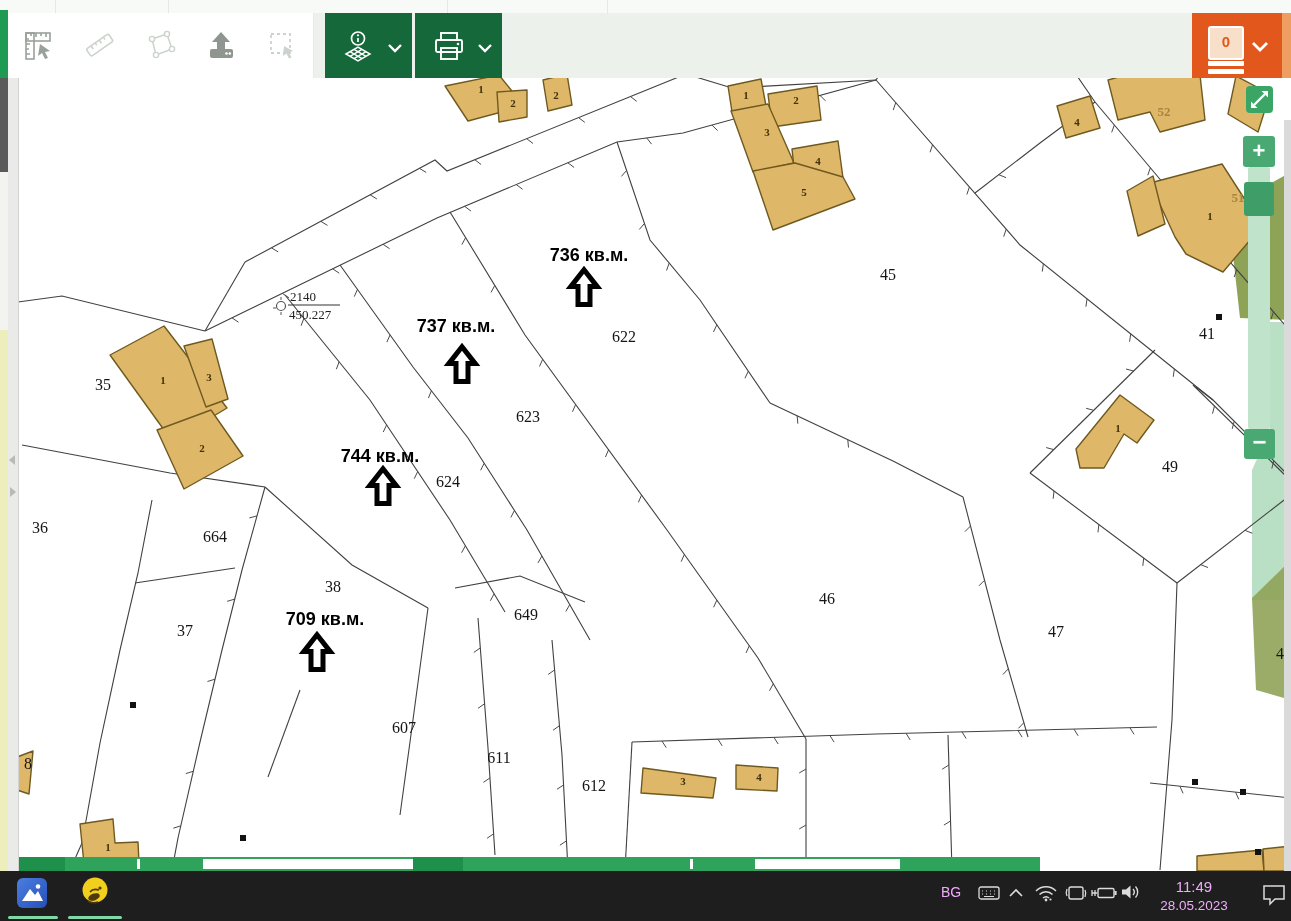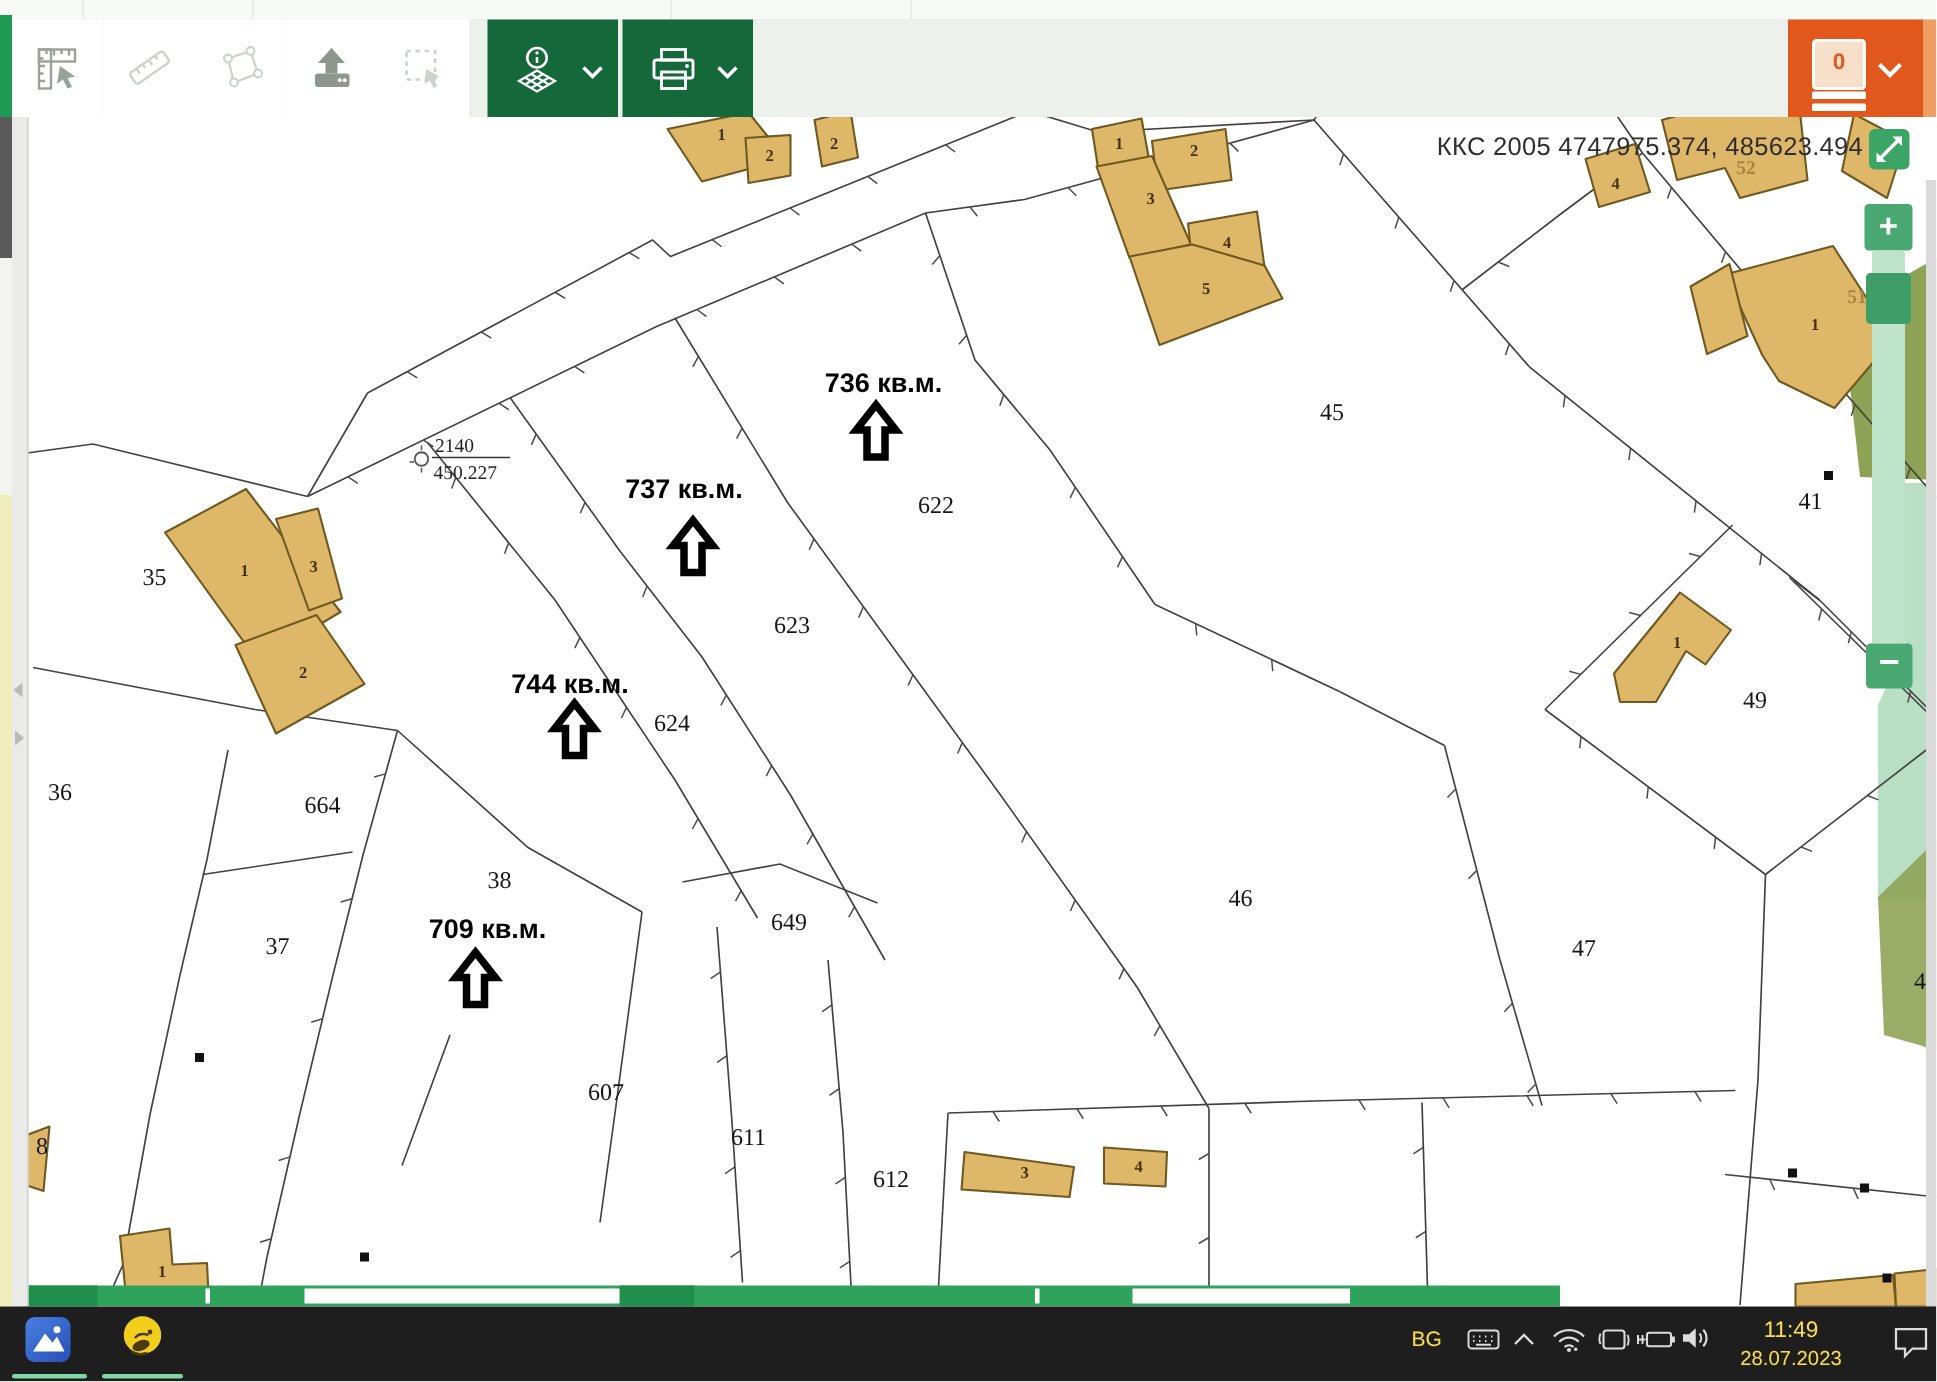--- a/index.html
+++ b/index.html
@@ -37,21 +37,21 @@
   .s-label{font:13px "Liberation Serif",serif;fill:#222;}
   
   #btn-expand{left:1246px;top:86px;width:27px;height:27px;background:#3ba566;border-radius:4px;cursor:pointer;}
   #btn-zoomin{left:1243px;top:136px;width:32px;height:31px;background:#4aa972;border-radius:3px;color:#fff;
               font-size:22px;font-weight:bold;text-align:center;line-height:29px;cursor:pointer;}
   #slider-track{left:1248px;top:167px;width:22px;height:262px;background:#c0e3cc;border-radius:2px;cursor:pointer;}
   #slider-handle{left:1244px;top:182px;width:30px;height:34px;background:#3f9e68;border-radius:3px;cursor:grab;}
   #btn-zoomout{left:1244px;top:429px;width:31px;height:30px;background:#4aa972;border-radius:3px;color:#fff;
                font-size:24px;font-weight:bold;text-align:center;line-height:26px;cursor:pointer;}
   
-  #taskbar{left:0;top:871px;width:1291px;height:50px;background:#1e1e1e;color:#fde047;}
+  #taskbar{left:0;top:871px;width:1291px;height:50px;background:#1e1e1e;color:#f0abfc;}
   #app-photos{position:absolute;left:17px;top:7px;width:30px;height:30px;border-radius:6px;
               background:linear-gradient(135deg,#4a7fe0,#2750b8);cursor:pointer;}
   #app-kais{position:absolute;left:80px;top:6px;width:30px;height:31px;cursor:pointer;}
   .underline{position:absolute;top:45px;height:3px;background:#7fd8a5;border-radius:2px;}
   #bg-label{position:absolute;left:941px;top:13px;width:34px;font-size:14px;cursor:pointer;}
   .tray{position:absolute;cursor:pointer;}
   #clock{position:absolute;left:1148px;top:6px;width:92px;text-align:center;line-height:19px;cursor:pointer;}
   #clock .t{font-size:15px;} #clock .d{font-size:13.5px;}
 </style>
 </head>
@@ -418,21 +418,20 @@
         <text x="589" y="261" class="a-label">736 кв.м.</text>
         <polygon points="462,346.8 475.2,363.6 468,363.6 468,381.6 456,381.6 456,363.6 448.8,363.6" fill="#fff" stroke="#000" stroke-width="5" stroke-linejoin="miter"></polygon>
         <text x="456" y="332" class="a-label">737 кв.м.</text>
         <polygon points="383,468.8 396.2,485.6 389,485.6 389,503.6 377,503.6 377,485.6 369.8,485.6" fill="#fff" stroke="#000" stroke-width="5" stroke-linejoin="miter"></polygon>
         <text x="380" y="462" class="a-label">744 кв.м.</text>
         <polygon points="317,634.8 330.2,651.6 323,651.6 323,669.6 311,669.6 311,651.6 303.8,651.6" fill="#fff" stroke="#000" stroke-width="5" stroke-linejoin="miter"></polygon>
         <text x="325" y="625" class="a-label">709 кв.м.</text>
       </g>
   </svg>
 
-  <div id="crs-label">ККС 2005 4747975.374, 485623.494</div>
 
   <div class="abs" id="strip-dark"></div>
   <div class="abs" id="strip-offwhite"></div>
   <div class="abs" id="strip-yellow"></div>
   <div class="abs" id="gutter">
     <div class="tri-l" style="left:1px;top:377px"></div>
     <div class="tri-r" style="left:2px;top:409px"></div>
   </div>
   <div class="abs" id="gray-edge"></div>
 
@@ -491,20 +490,20 @@
       <path d="M2,5 v6 M5,5 v6 M2,8 h5" stroke="#dcdcdc" stroke-width="1.3" fill="none"></path>
       <rect x="8" y="3.5" width="16" height="9" rx="1.5" fill="none" stroke="#dcdcdc" stroke-width="1.4"></rect>
       <rect x="24.6" y="6" width="2" height="4" fill="#dcdcdc"></rect>
     </svg>
     <svg class="tray" style="left:1120px;top:12px" width="22" height="18" viewBox="0 0 22 18">
       <polygon points="2,6.5 6,6.5 10.5,2.5 10.5,15.5 6,11.5 2,11.5" fill="#dcdcdc"></polygon>
       <path d="M13,6 A4.5,4.5 0 0 1 13,12 M15.5,3.5 A8,8 0 0 1 15.5,14.5" stroke="#dcdcdc" stroke-width="1.4" fill="none"></path>
     </svg>
     <div id="clock">
       <div class="t">11:49</div>
-      <div class="d">28.07.2023</div>
+      <div class="d">28.05.2023</div>
     </div>
     <svg class="tray" style="left:1260px;top:12px" width="28" height="24" viewBox="0 0 28 24">
       <path d="M4,3 h20 v13 h-9 l-5,5 v-5 h-6 z" fill="none" stroke="#dcdcdc" stroke-width="1.5"></path>
     </svg>
   </div>
 
 </div>
 
 </body></html>

